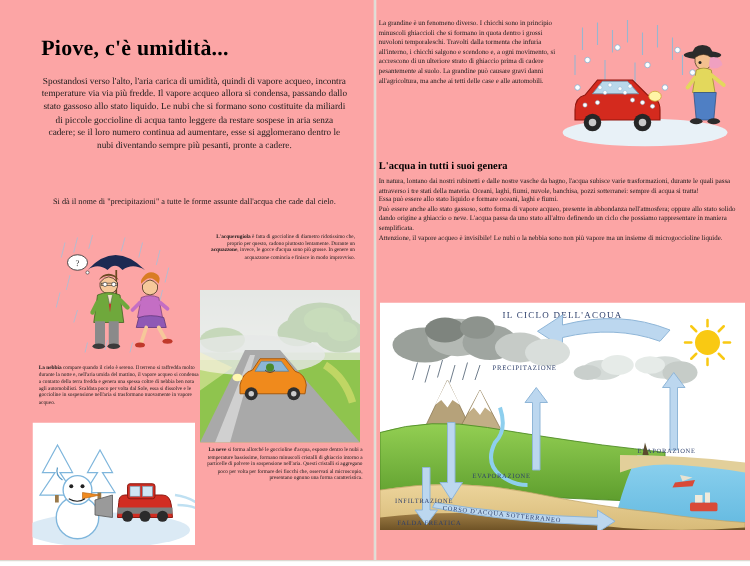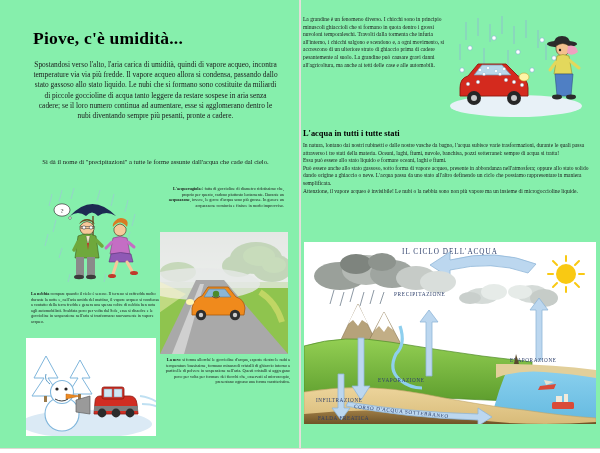--- a/index.html
+++ b/index.html
@@ -1,19 +1,19 @@
 <!DOCTYPE html>
 <html><head>
 <meta charset="utf-8">
 <style>
   html,body{margin:0;padding:0;background:#ffffff;}
   body{width:600px;height:453px;overflow:hidden;
        font-family:"Liberation Serif",serif;color:#111;}
   .spread{position:relative;width:600px;height:453px;background:#fff;}
-  .page{position:absolute;top:0;height:453px;background:#86efac;}
+  .page{position:absolute;top:0;height:453px;background:#fca5a5;}
   .page-left{left:0;width:300px;}
   .page-right{left:300px;width:300px;}
   .gutter{position:absolute;left:299px;top:0;width:2px;height:453px;
           background:linear-gradient(to right,#e9e6e0,#d8d4cc,#efedea);}
   .bottom-edge{position:absolute;left:0;bottom:0;width:600px;height:4px;
                background:#ffffff;border-top:1px solid #ddd9d2;}
 
   h1.title{font-size:17.5px;font-weight:600;letter-spacing:.2px;
            margin:0;padding:0;color:#000;}
   .body-text{font-size:7.4px;line-height:10.2px;color:#1a1a1a;text-align:center;}
@@ -270,21 +270,21 @@
           <path d="M23 26 l10 8" stroke="#e3d85c" stroke-width="3" stroke-linecap="round"></path>
           <path d="M10 28 l-6 8" stroke="#e3d85c" stroke-width="3" stroke-linecap="round"></path>
           <path d="M9 40 h18 l-2 22 h-14Z" fill="#4f7fc4" stroke="#2d5184" stroke-width="0.6"></path>
           <ellipse cx="11" cy="63" rx="5" ry="2.4" fill="#2b2b2b"></ellipse>
           <ellipse cx="25" cy="63" rx="5" ry="2.4" fill="#2b2b2b"></ellipse>
         </g>
       </svg>
     </div>
 
     <div class="blk" style="left:3px;top:122px;width:290px;">
-      <span class="sub">L'acqua in tutti i tutte stati</span>
+      <span class="sub">L'acqua in tutti i suoi genera</span>
     </div>
 
     <div class="blk body-text-r" style="left:3px;top:142px;width:288px;white-space:pre-line;">In natura, lontano dai nostri rubinetti e dalle nostre vasche da bagno, l'acqua subisce varie trasformazioni, durante le quali passa attraverso i tre stati della materia. Oceani, laghi, fiumi, nuvole, banchisa, pozzi sotterranei: sempre di acqua si tratta!
 Essa può essere allo stato liquido e formare oceani, laghi e fiumi.
 Può essere anche allo stato gassoso, sotto forma di vapore acqueo, presente in abbondanza nell'atmosfera; oppure allo stato solido dando origine a ghiaccio o neve. L'acqua passa da uno stato all'altro definendo un ciclo che possiamo rappresentare in maniera semplificata.
 Attenzione, il vapore acqueo è invisibile! Le nubi o la nebbia sono non più vapore ma un insieme di microgoccioline liquide.</div>
 
     <div class="art" style="left:4px;top:242px;width:292px;height:182px;text-align:right;">
       <svg width="292" height="182" viewBox="0 0 292 182">
         <defs>

